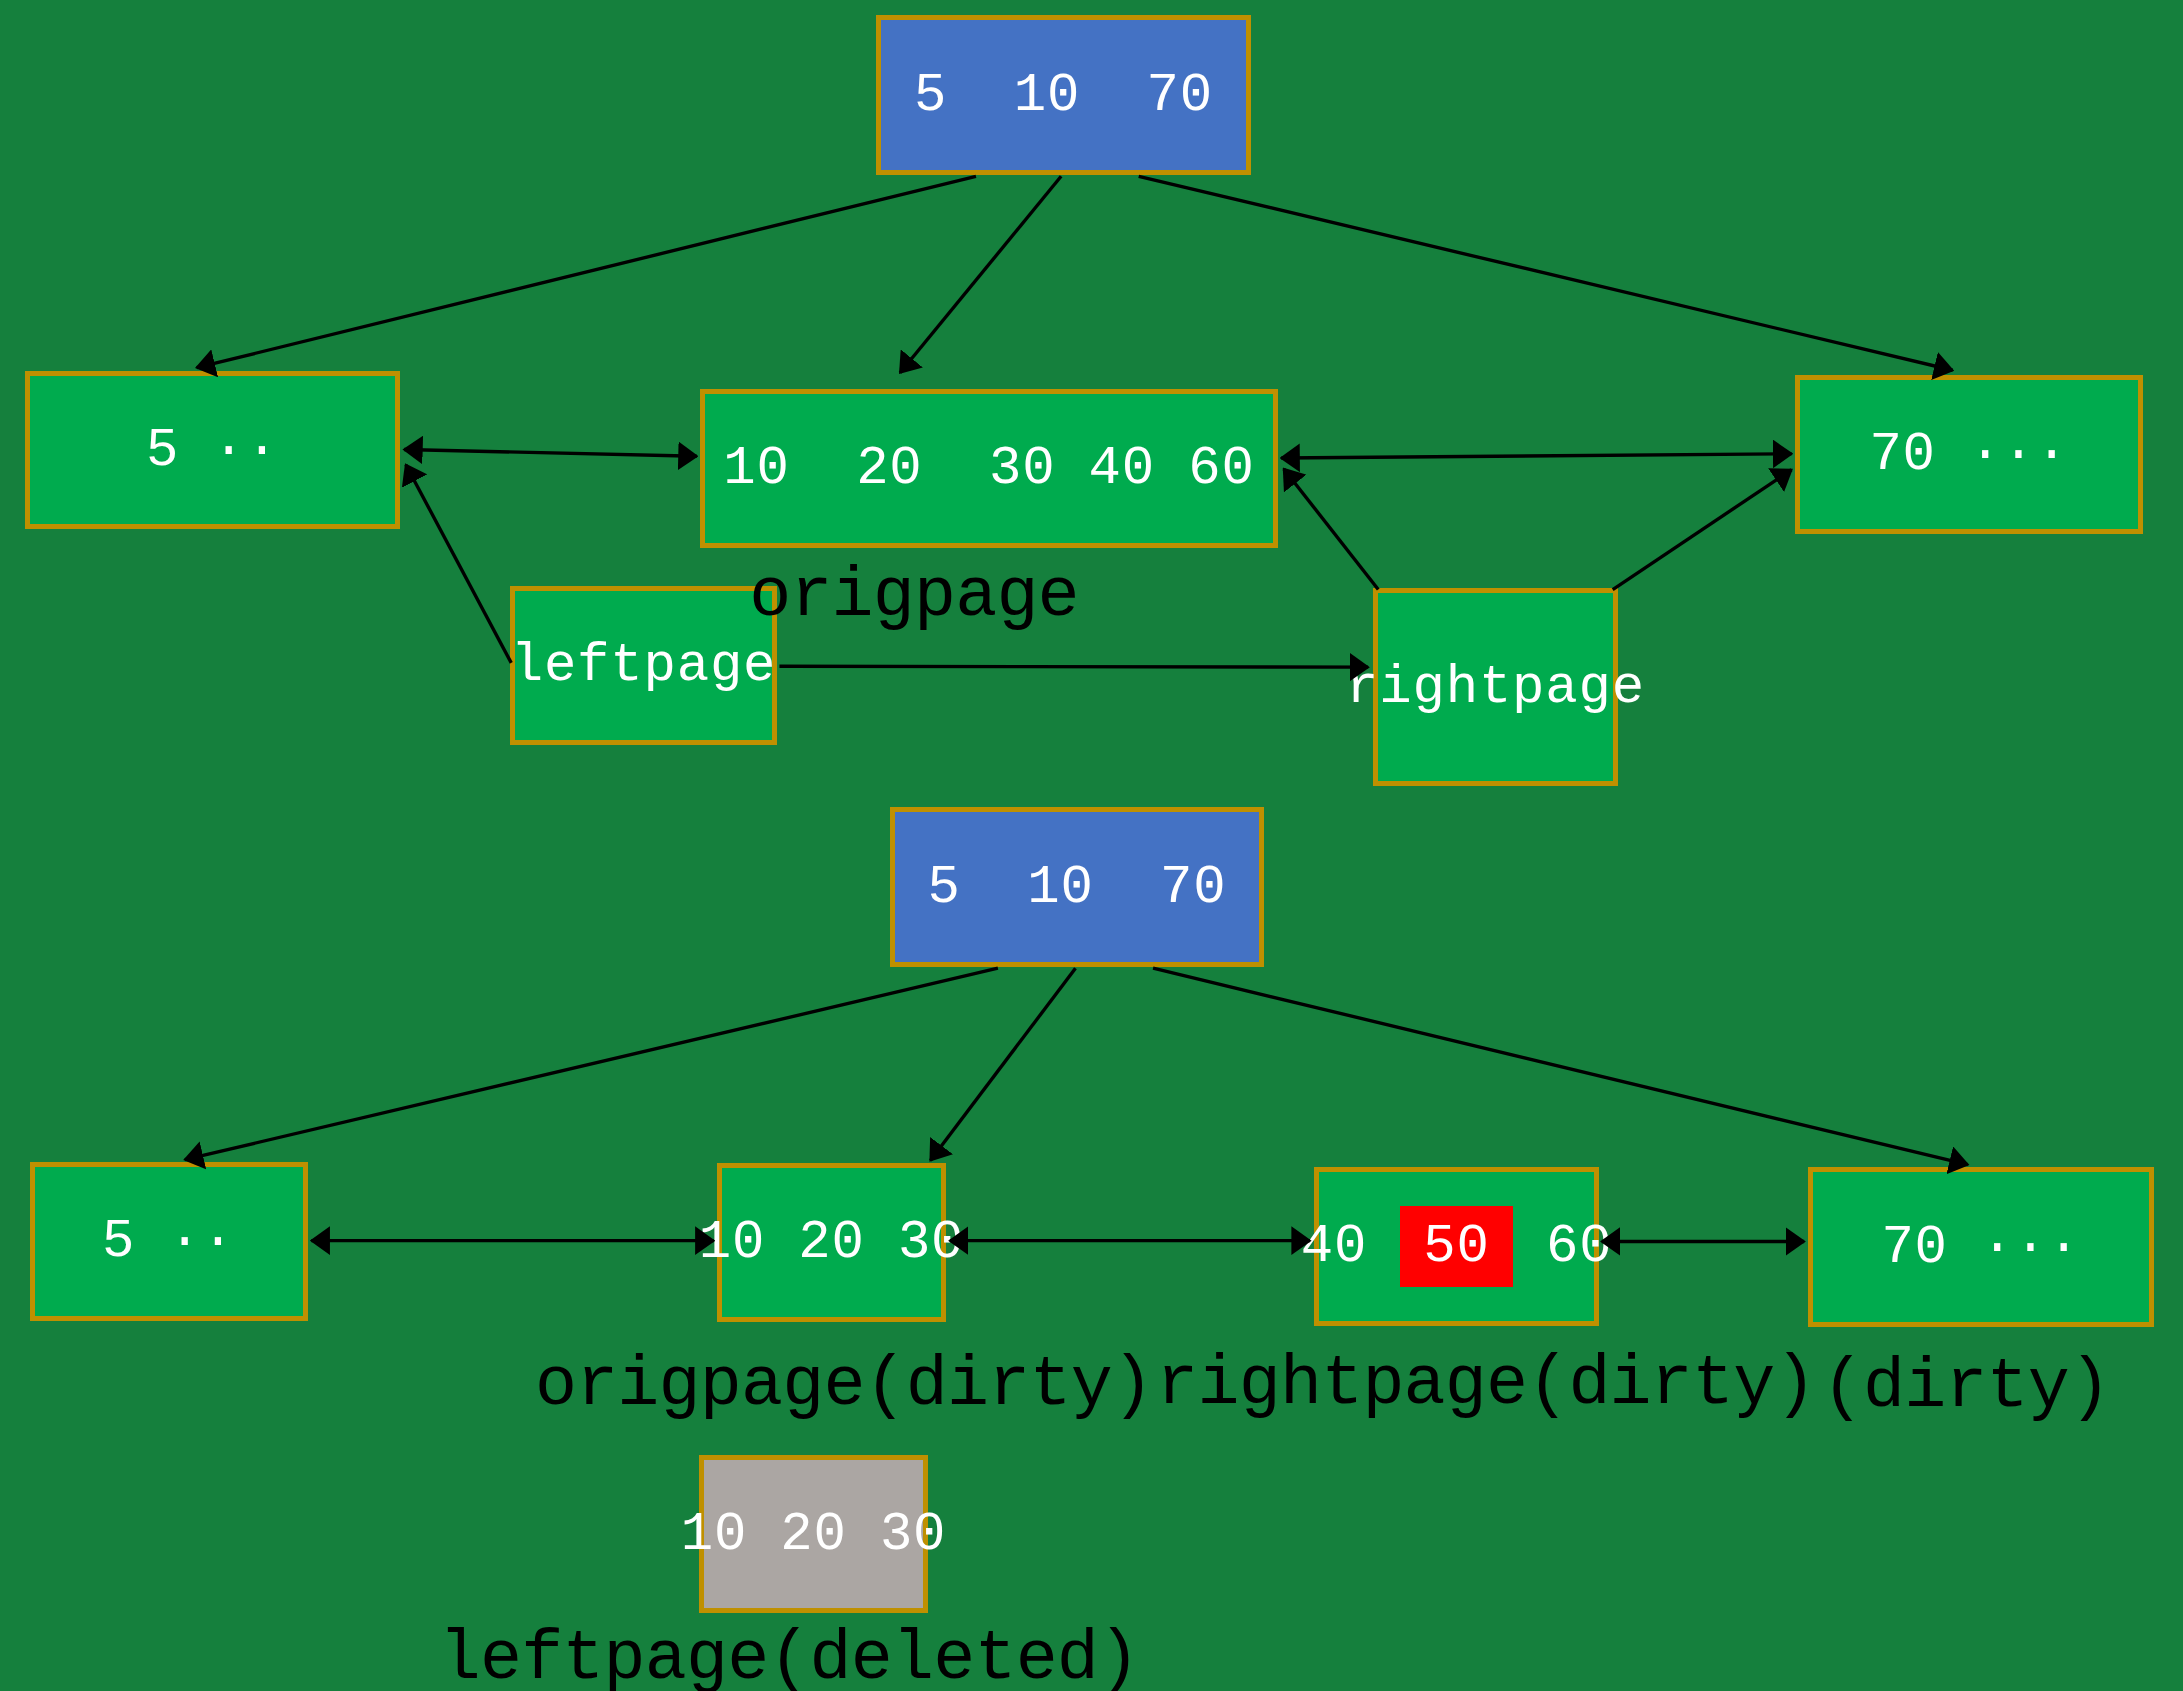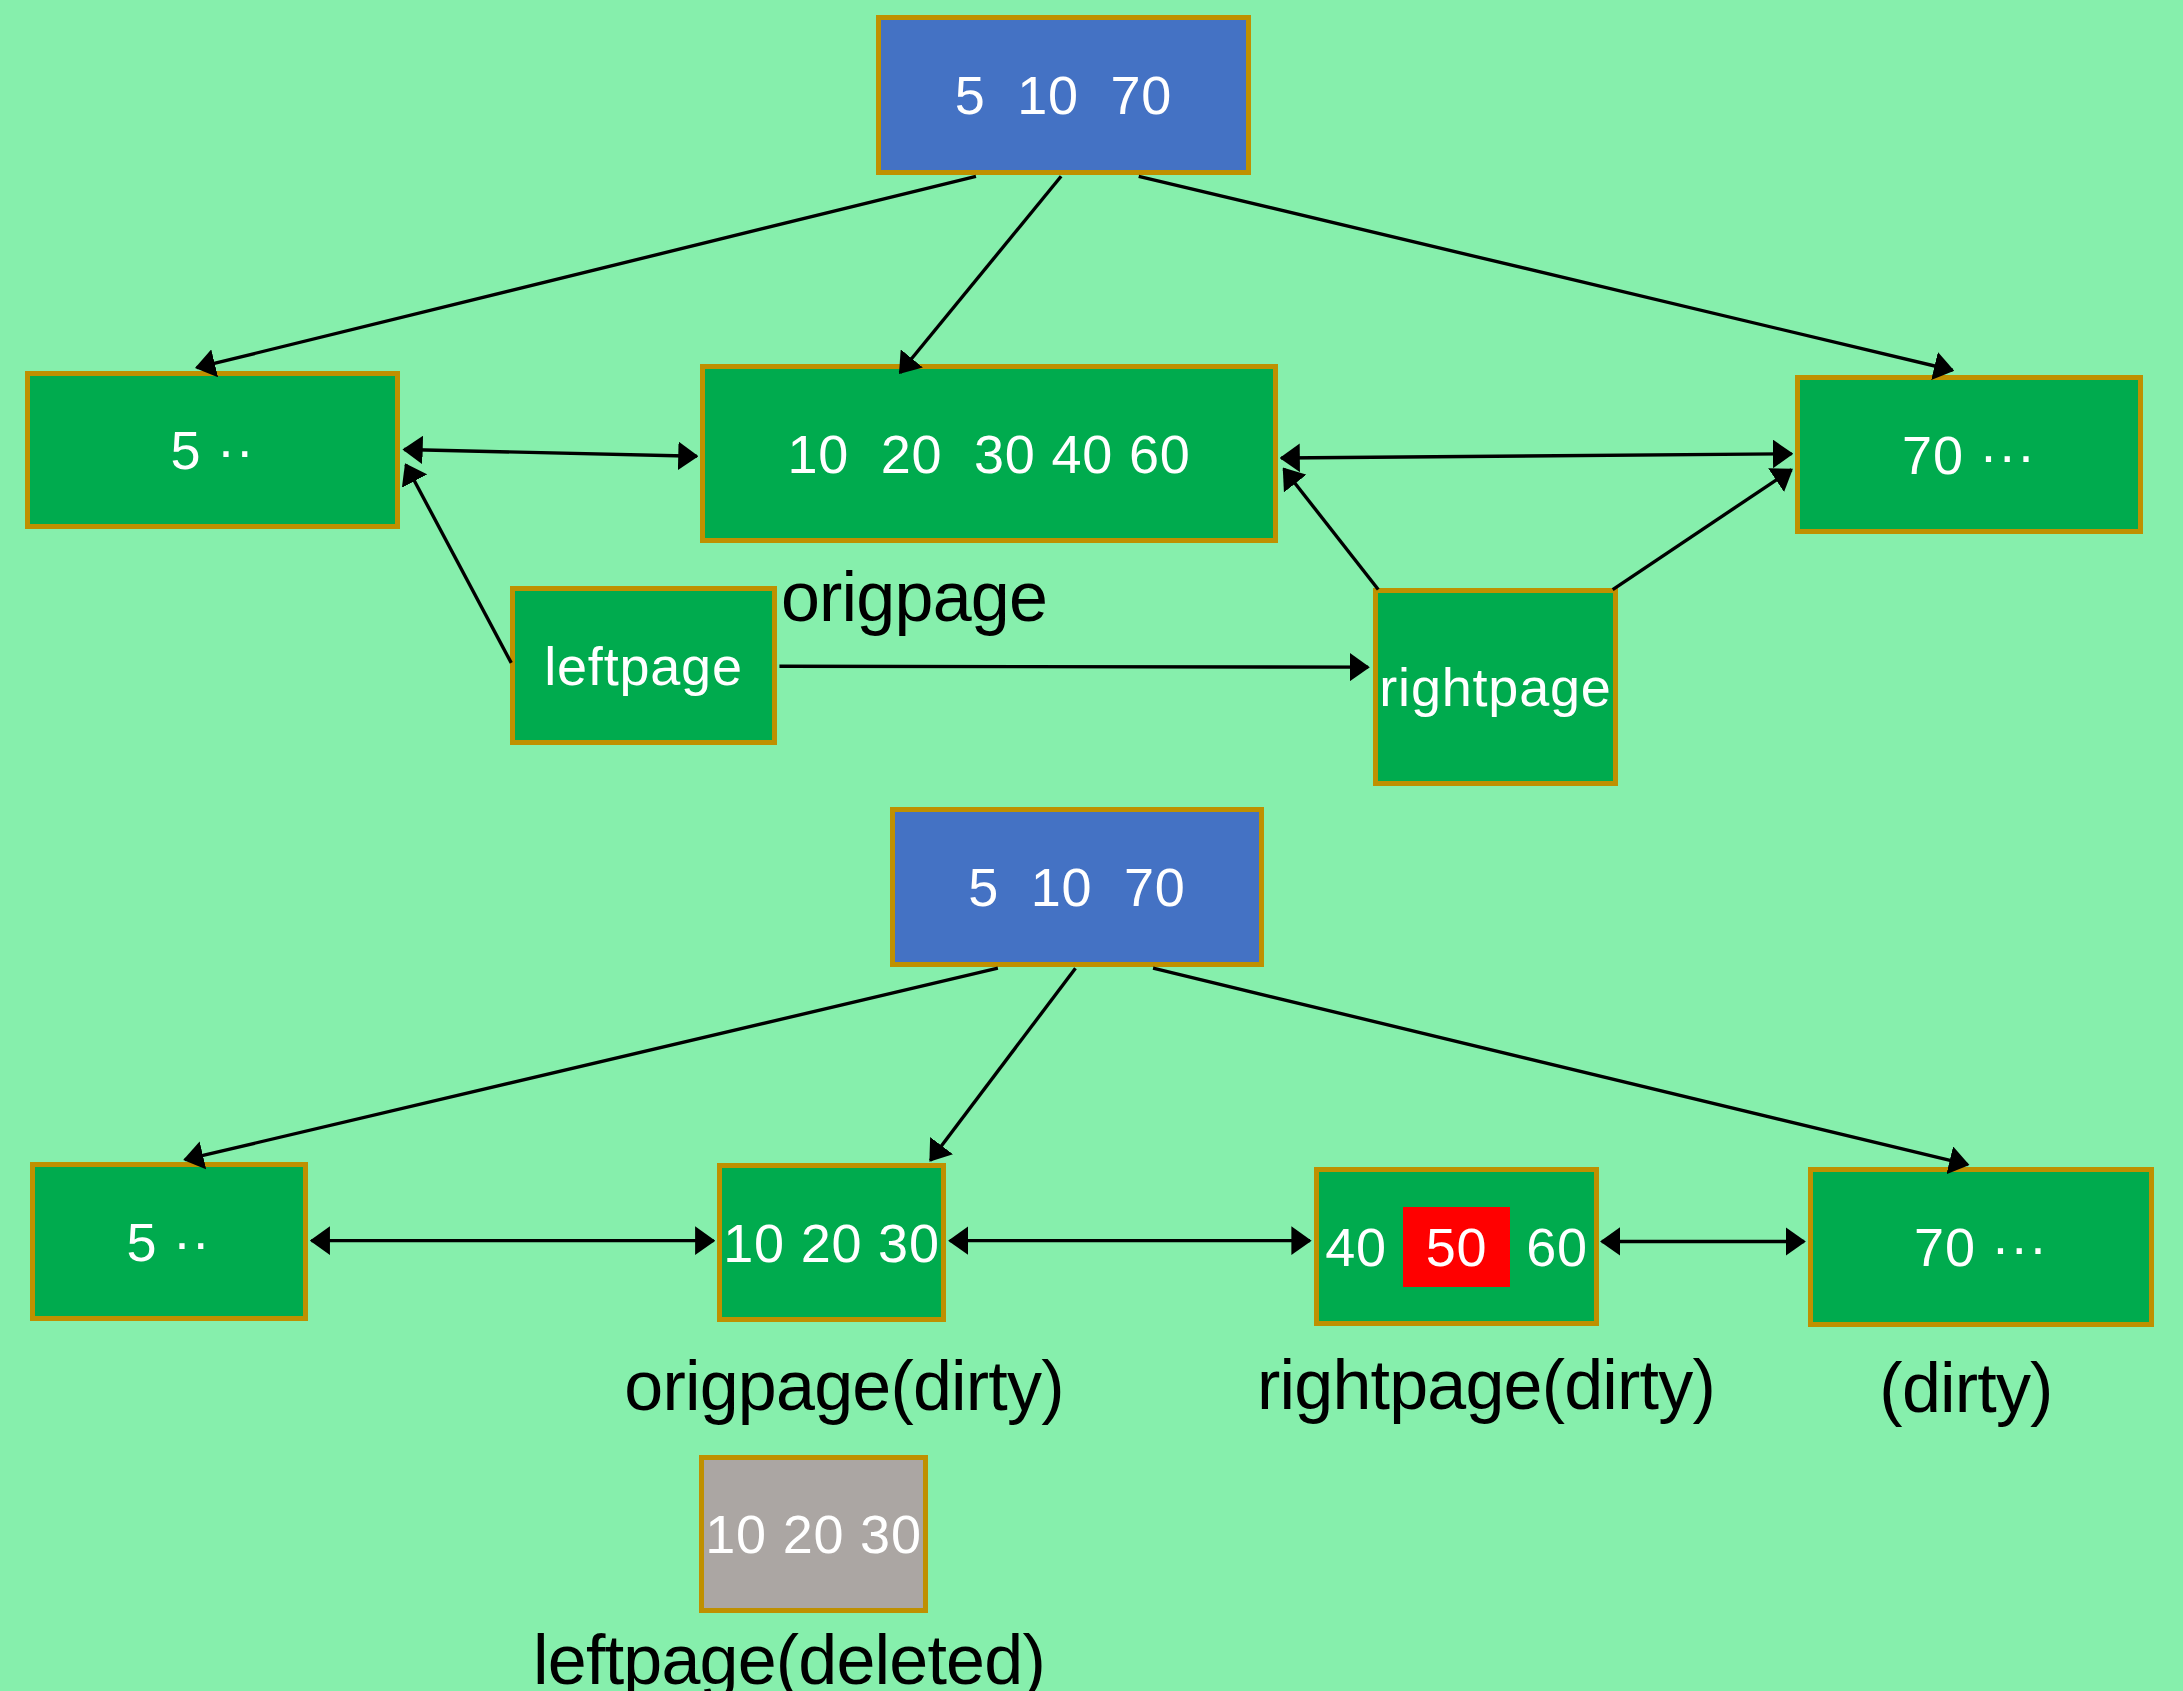--- a/index.html
+++ b/index.html
@@ -1,22 +1,22 @@
 <!DOCTYPE html>
 <html style="--green: #00AB4E; --blue: #4472C4; --gold: #BF9000; --red: #FF0000; --gray: #ABA6A3; --line: #000000; --boxtext: #FFFFFF; --caption: #000000;font-size:13.5px"><head>
 <meta charset="utf-8">
 <style>
   :root{
     --green:#00AB4E; --blue:#4472C4; --gold:#BF9000; --red:#FF0000;
     --gray:#ABA6A3; --line:#000000; --boxtext:#FFFFFF; --caption:#000000;
   }
   html,body{margin:0;padding:0;background:#ffffff;}
   .stage{
-    position:relative; width:2183px; height:1691px; background:#86efac;
-    font-family:Liberation Sans, sans-serif; overflow:hidden;
+    position:relative; width:2183px; height:1691px; background:#15803d;
+    font-family:Liberation Mono, monospace; overflow:hidden;
   }
   .node{
     position:absolute; box-sizing:border-box;
     border:5px solid var(--gold);
     display:flex; align-items:center; justify-content:center;
     color:var(--boxtext); font-size:54px; font-weight:400;
     white-space:pre; letter-spacing:0.8px;
   }
   .node.blue{background:var(--blue);}
   .node.green{background:var(--green);}
@@ -25,21 +25,21 @@
     position:absolute; transform:translateX(-50%);
     color:var(--caption); font-size:70px; white-space:pre; letter-spacing:-0.8px;
   }
   .hl{ background:var(--red); padding:10px 23px; }
   svg.arrows{ position:absolute; left:0; top:0; pointer-events:none; }
   svg.arrows line{ stroke:var(--line); stroke-width:4; }
 
   
   #n-root1    {left:876px; top:15px;   width:375px; height:160px;}
   #n-left1    {left:25px;   top:371px;  width:375px; height:158px;}
-  #n-orig1    {left:700px;  top:364px;  width:578px; height:179px;}
+  #n-orig1    {left:700px;  top:389px;  width:578px; height:159px;}
   #n-right1   {left:1795px; top:375px;  width:348px; height:159px;}
   #n-leftpage {left:510px;  top:586px;  width:267px; height:159px;}
   #n-rightpage{left:1373px; top:588px;  width:245px; height:198px;}
   #n-root2    {left:890px; top:807px;  width:374px; height:160px;}
   #n-left2    {left:29.5px;   top:1162px; width:278px; height:159px;}
   #n-orig2    {left:717px;  top:1163px; width:229px; height:159px;}
   #n-rightp2  {left:1314px; top:1167px; width:285px; height:159px;}
   #n-right2   {left:1808px; top:1167px; width:346px; height:160px;}
   #n-deleted  {left:699px;  top:1455px; width:229px; height:158px;}
 

